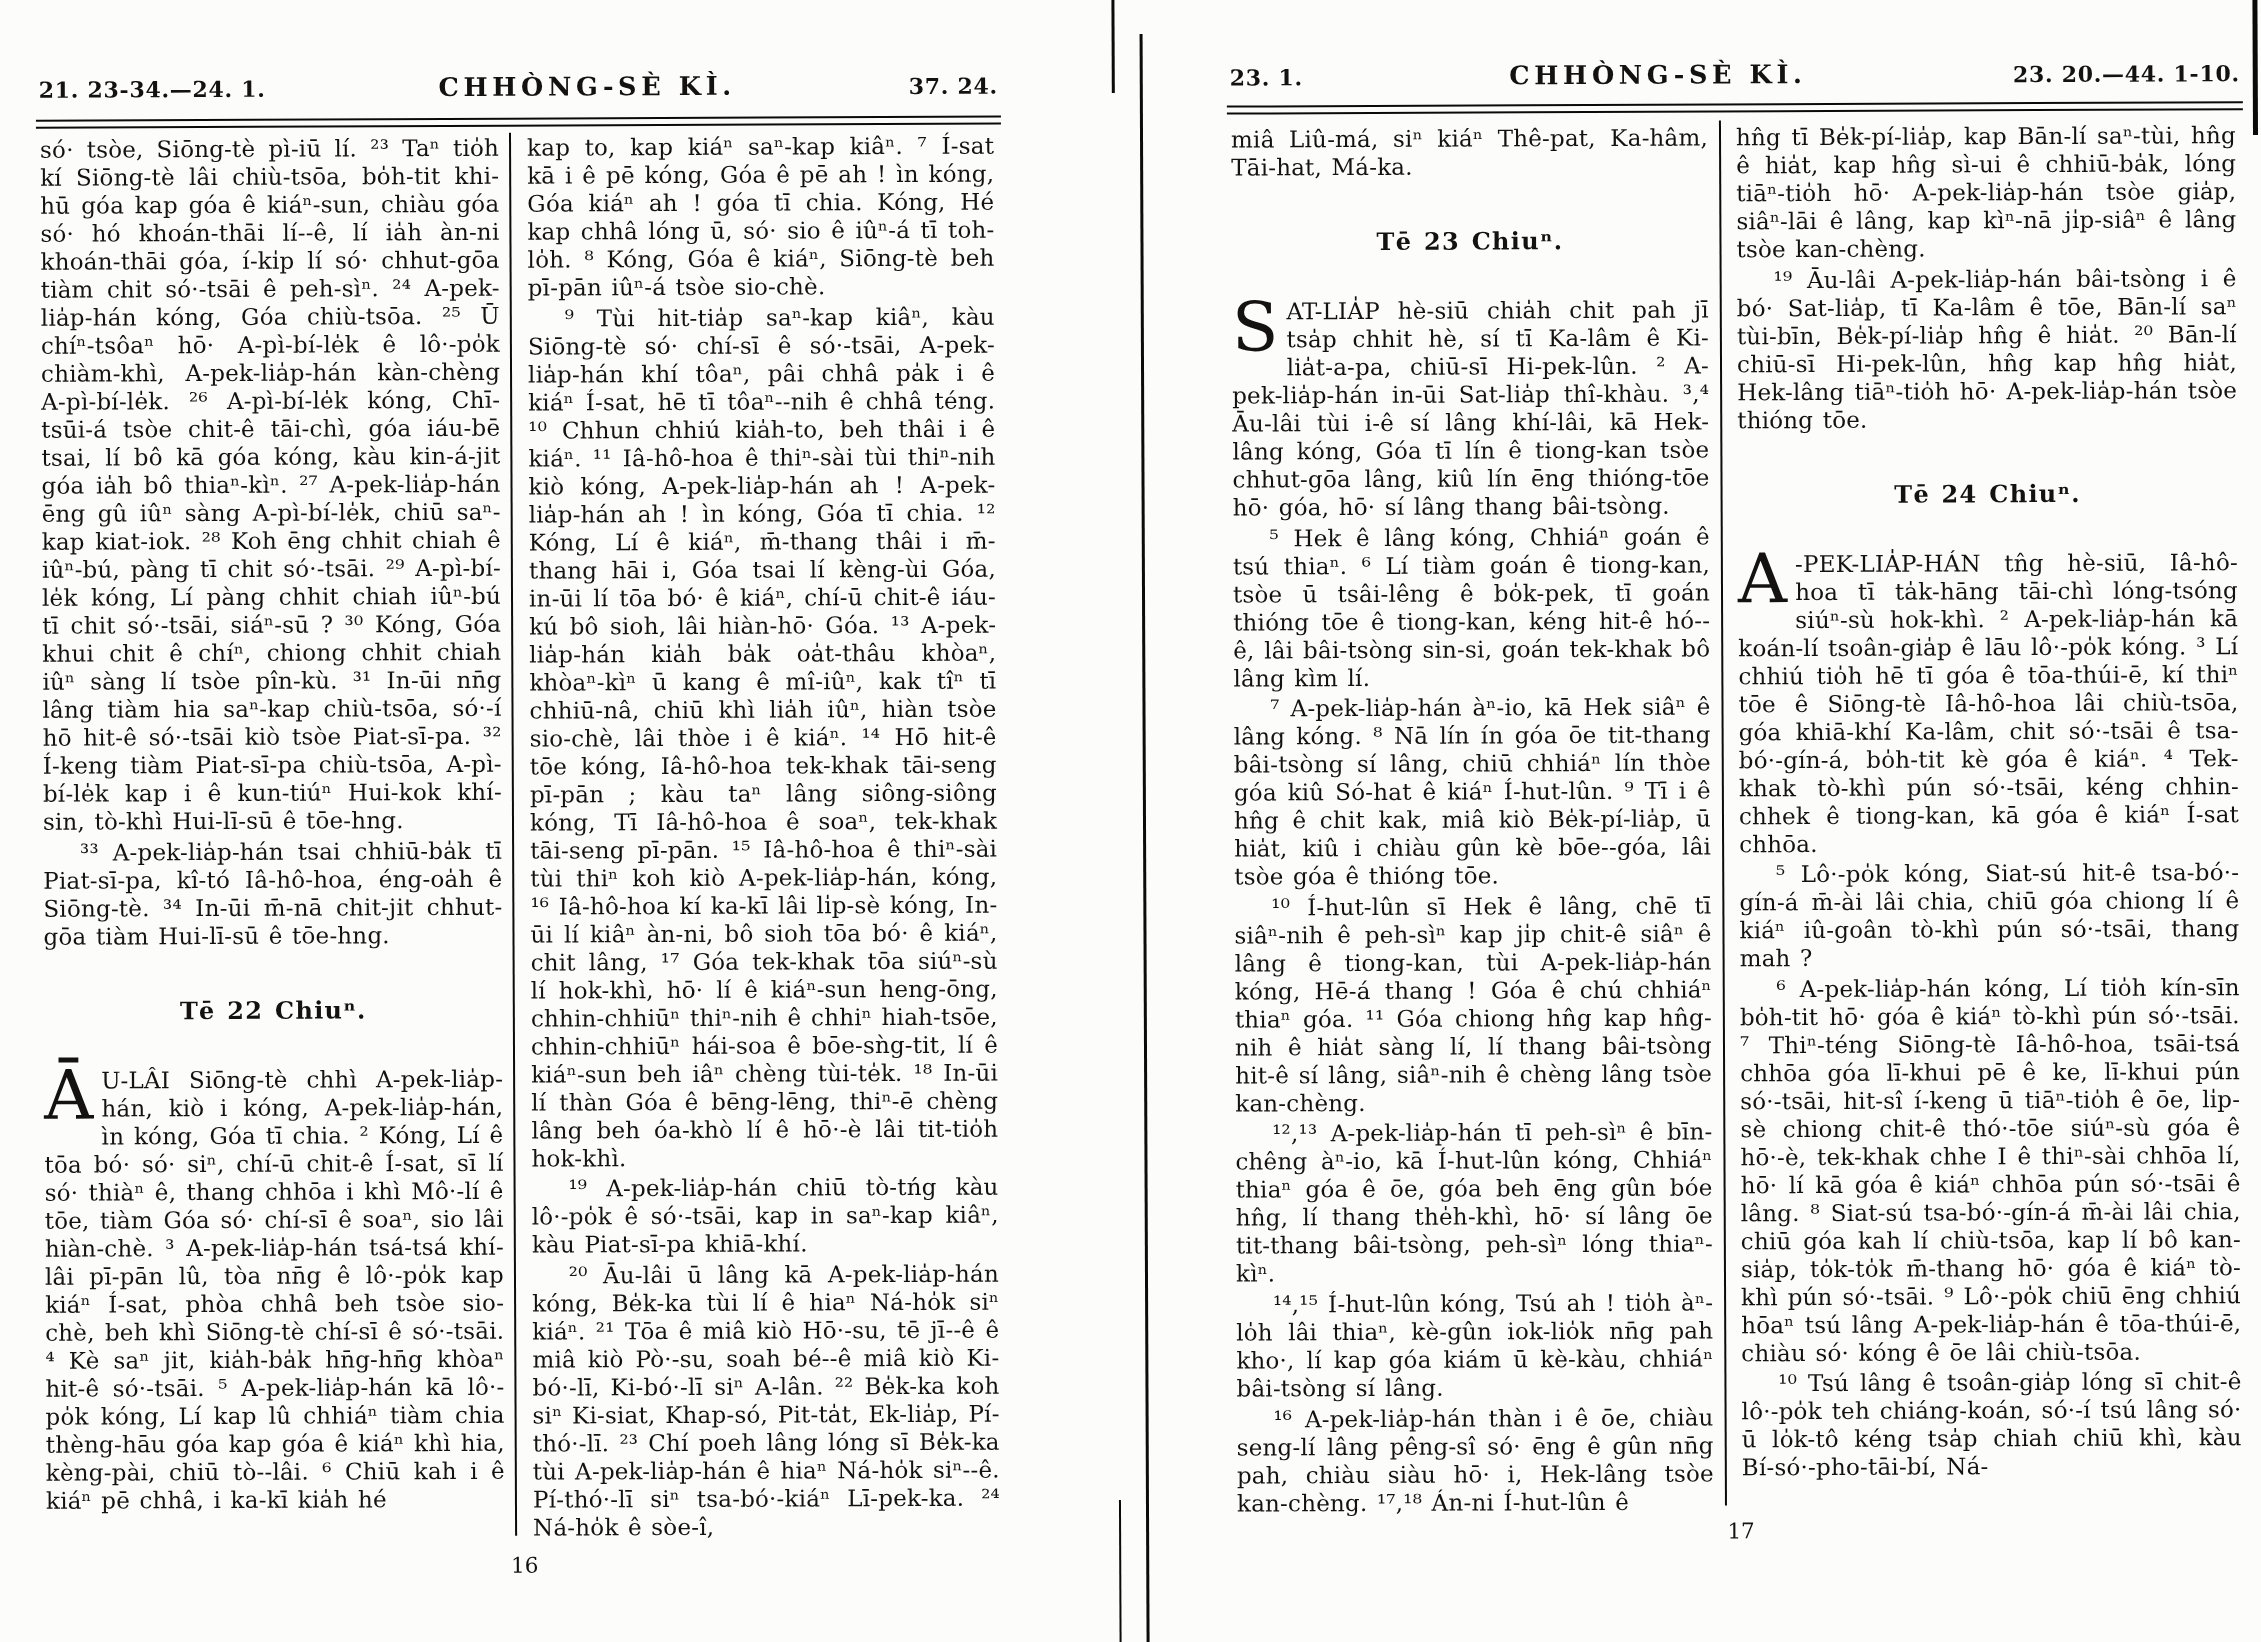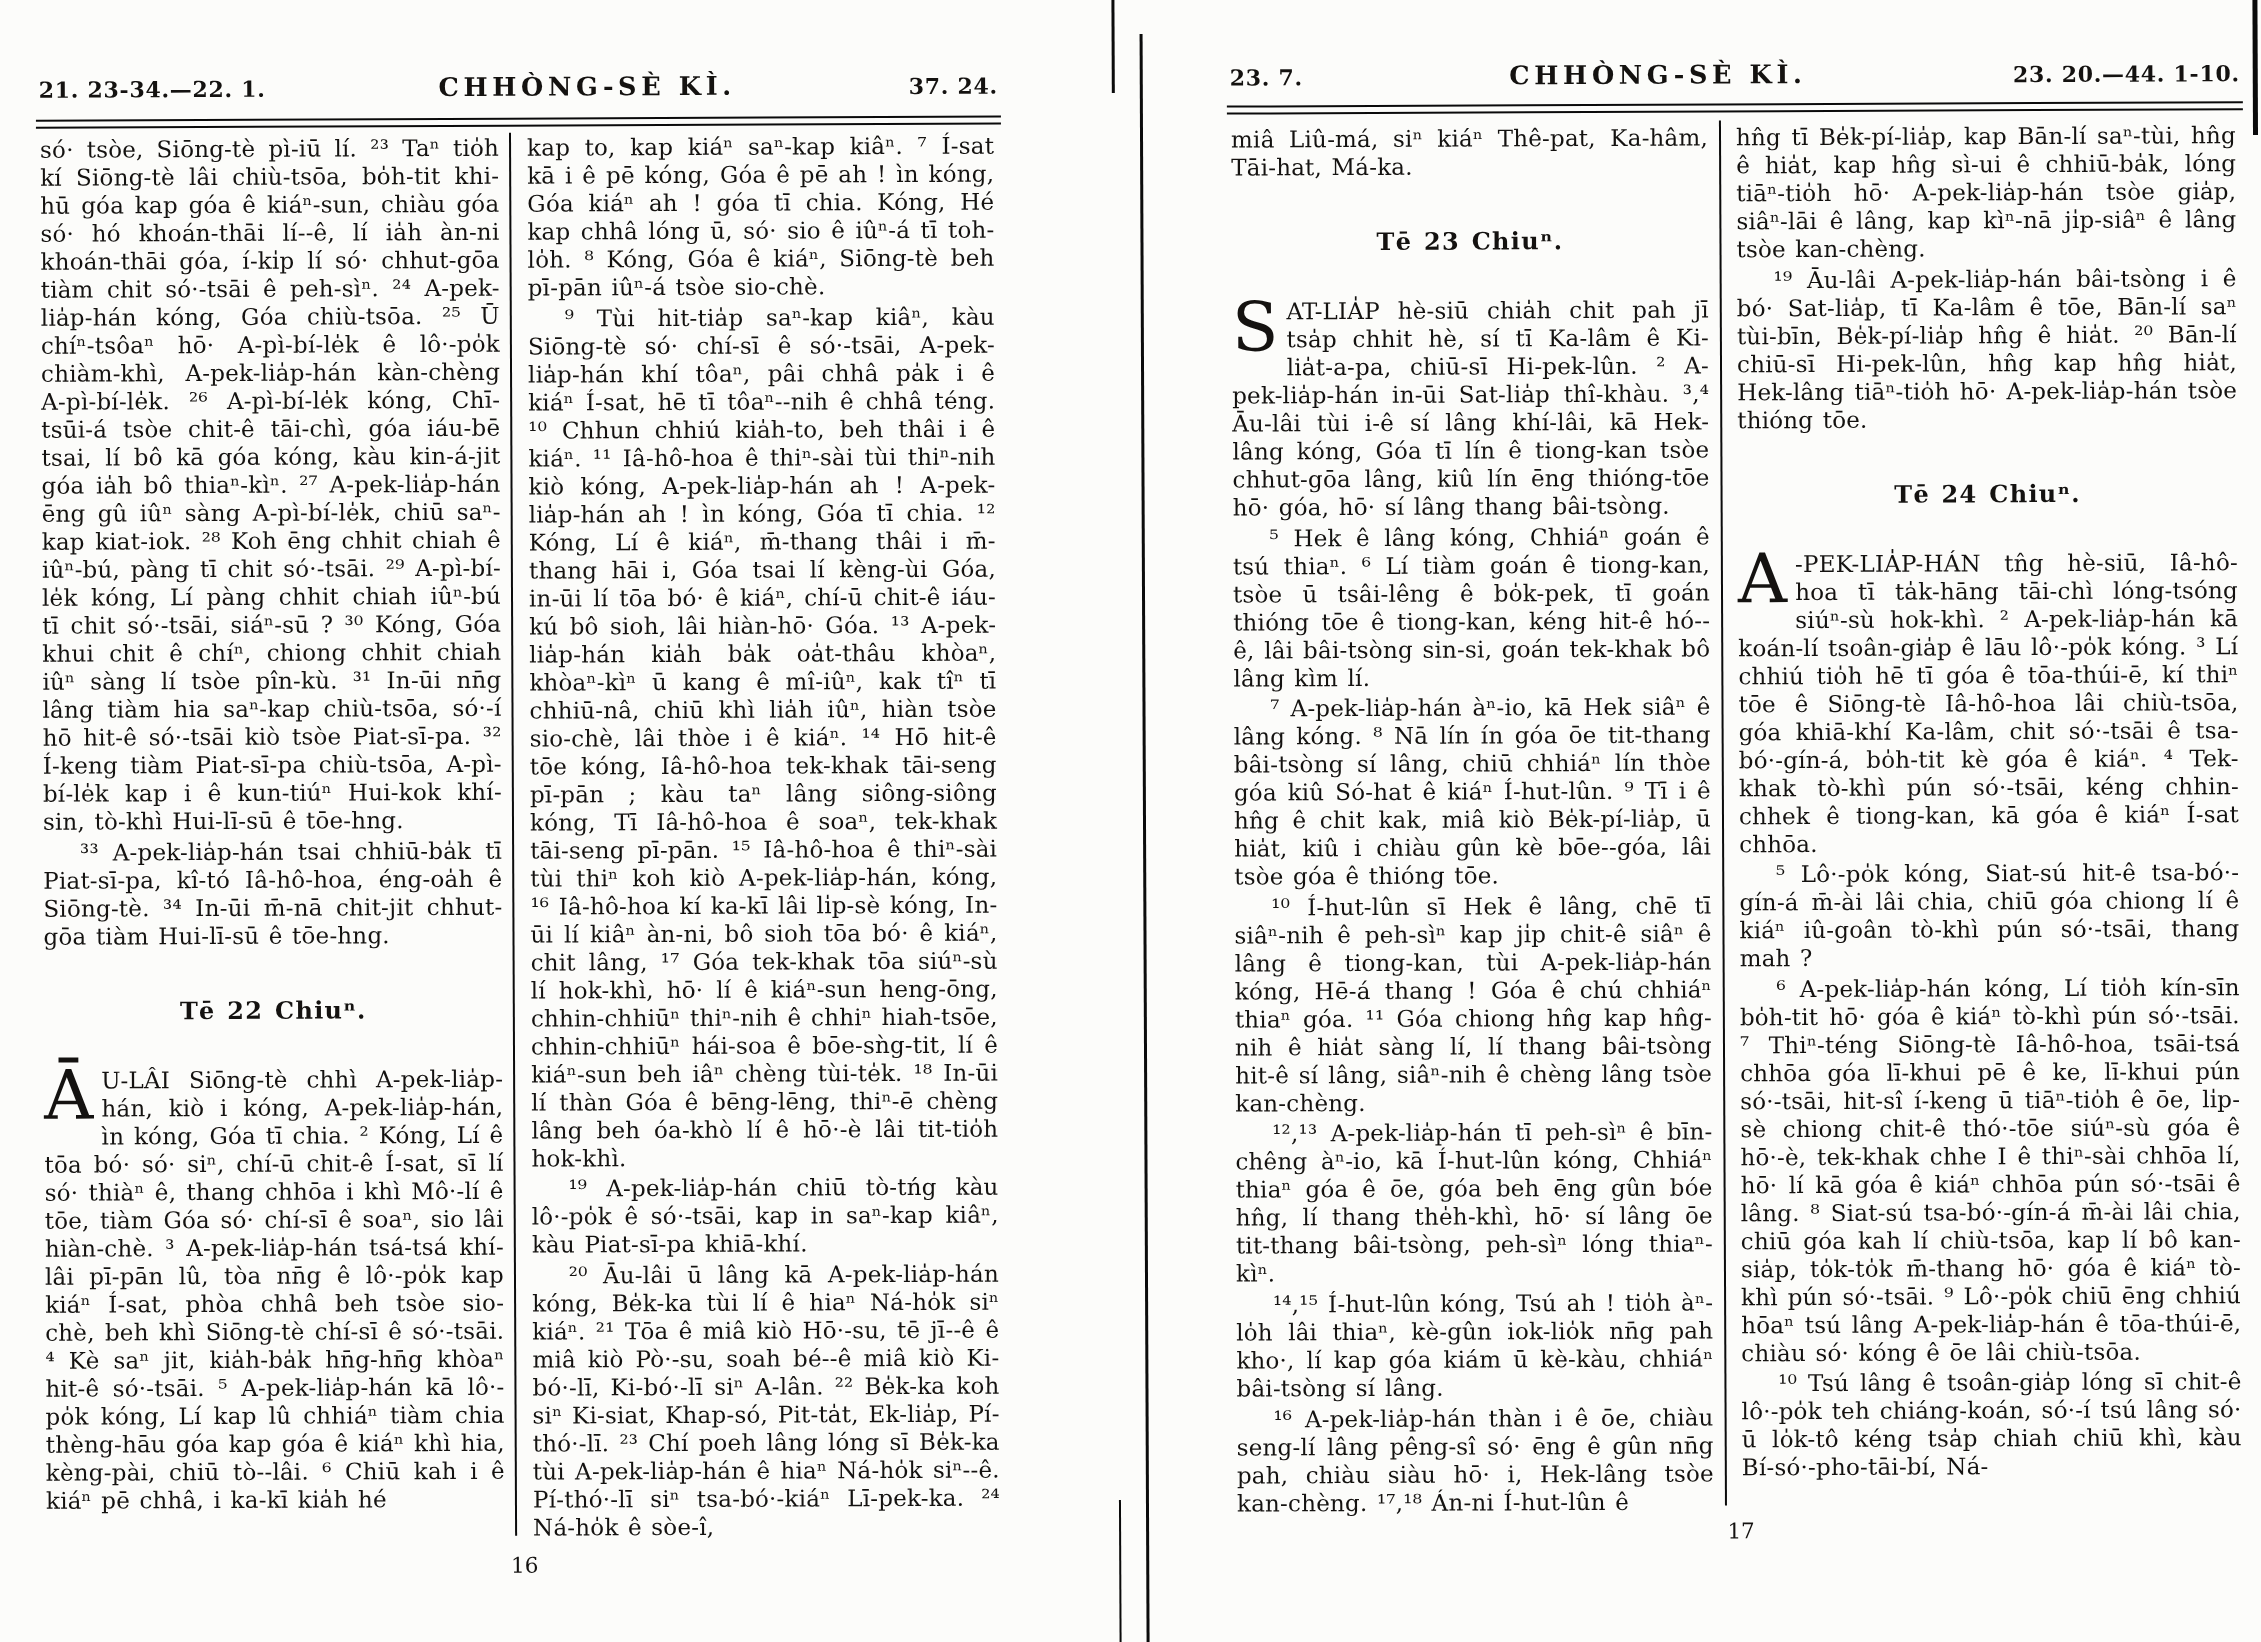--- a/index.html
+++ b/index.html
@@ -52,28 +52,28 @@
   .page-number { position:absolute; font-size:21.6px; text-align:center; }
   #pagenum-left  { left:42px;   top:1550px; width:959px; }
   #pagenum-right { left:1233px; top:1521px; width:1010px; }
 </style>
 </head>
 <body>
 
 <div class="scan">
 
   <div class="page-header" id="header-left">
-    <span class="header-num">21. 23-34.—22. 1.</span>
+    <span class="header-num">21. 23-34.—24. 1.</span>
     <span class="header-title">CHHÒNG-SÈ KÌ.</span>
     <span class="header-num">37. 24.</span>
   </div>
   <div class="double-rule" id="rule-left"></div>
 
   <div class="page-header" id="header-right">
-    <span class="header-num">23. 7.</span>
+    <span class="header-num">23. 1.</span>
     <span class="header-title">CHHÒNG-SÈ KÌ.</span>
     <span class="header-num">23. 20.—44. 1-10.</span>
   </div>
   <div class="double-rule" id="rule-right"></div>
 
   <div class="col" id="col1">
       <p class="para noindent">só· tsòe, Siōng-tè pì-iū lí. ²³ Taⁿ tio̍h kí Siōng-tè lâi chiù-tsōa, bo̍h-tit khi-hū góa kap góa ê kiáⁿ-sun, chiàu góa só· hó khoán-thāi lí--ê, lí ia̍h àn-ni khoán-thāi góa, í-ki̍p lí só· chhut-gōa tiàm chit só·-tsāi ê peh-sìⁿ. ²⁴ A-pek-lia̍p-hán kóng, Góa chiù-tsōa. ²⁵ Ū chíⁿ-tsôaⁿ hō· A-pì-bí-le̍k ê lô·-po̍k chiàm-khì, A-pek-lia̍p-hán kàn-chèng A-pì-bí-le̍k. ²⁶ A-pì-bí-le̍k kóng, Chī-tsūi-á tsòe chit-ê tāi-chì, góa iáu-bē tsai, lí bô kā góa kóng, kàu kin-á-jit góa ia̍h bô thiaⁿ-kìⁿ. ²⁷ A-pek-lia̍p-hán ēng gû iûⁿ sàng A-pì-bí-le̍k, chiū saⁿ-kap kiat-iok. ²⁸ Koh ēng chhit chiah ê iûⁿ-bú, pàng tī chit só·-tsāi. ²⁹ A-pì-bí-le̍k kóng, Lí pàng chhit chiah iûⁿ-bú tī chit só·-tsāi, siáⁿ-sū ? ³⁰ Kóng, Góa khui chit ê chíⁿ, chiong chhit chiah iûⁿ sàng lí tsòe pîn-kù. ³¹ In-ūi nn̄g lâng tiàm hia saⁿ-kap chiù-tsōa, só·-í hō hit-ê só·-tsāi kiò tsòe Piat-sī-pa. ³² Í-keng tiàm Piat-sī-pa chiù-tsōa, A-pì-bí-le̍k kap i ê kun-tiúⁿ Hui-kok khí-sin, tò-khì Hui-lī-sū ê tōe-hng.</p>
       <p class="para">³³ A-pek-lia̍p-hán tsai chhiū-ba̍k tī Piat-sī-pa, kî-tó Iâ-hô-hoa, éng-oa̍h ê Siōng-tè. ³⁴ In-ūi m̄-nā chit-jit chhut-gōa tiàm Hui-lī-sū ê tōe-hng.</p>
       <div class="chapter-heading">Tē 22 Chiuⁿ.</div>
       <p class="para noindent"><span class="dropcap">Ā</span>U-LÂI Siōng-tè chhì A-pek-lia̍p-hán, kiò i kóng, A-pek-lia̍p-hán, ìn kóng, Góa tī chia. ² Kóng, Lí ê tōa bó· só· siⁿ, chí-ū chit-ê Í-sat, sī lí só· thiàⁿ ê, thang chhōa i khì Mô·-lí ê tōe, tiàm Góa só· chí-sī ê soaⁿ, sio lâi hiàn-chè. ³ A-pek-lia̍p-hán tsá-tsá khí-lâi pī-pān lû, tòa nn̄g ê lô·-po̍k kap kiáⁿ Í-sat, phòa chhâ beh tsòe sio-chè, beh khì Siōng-tè chí-sī ê só·-tsāi. ⁴ Kè saⁿ jit, kia̍h-ba̍k hn̄g-hn̄g khòaⁿ hit-ê só·-tsāi. ⁵ A-pek-lia̍p-hán kā lô·-po̍k kóng, Lí kap lû chhiáⁿ tiàm chia thèng-hāu góa kap góa ê kiáⁿ khì hia, kèng-pài, chiū tò--lâi. ⁶ Chiū kah i ê kiáⁿ pē chhâ, i ka-kī kia̍h hé</p>

